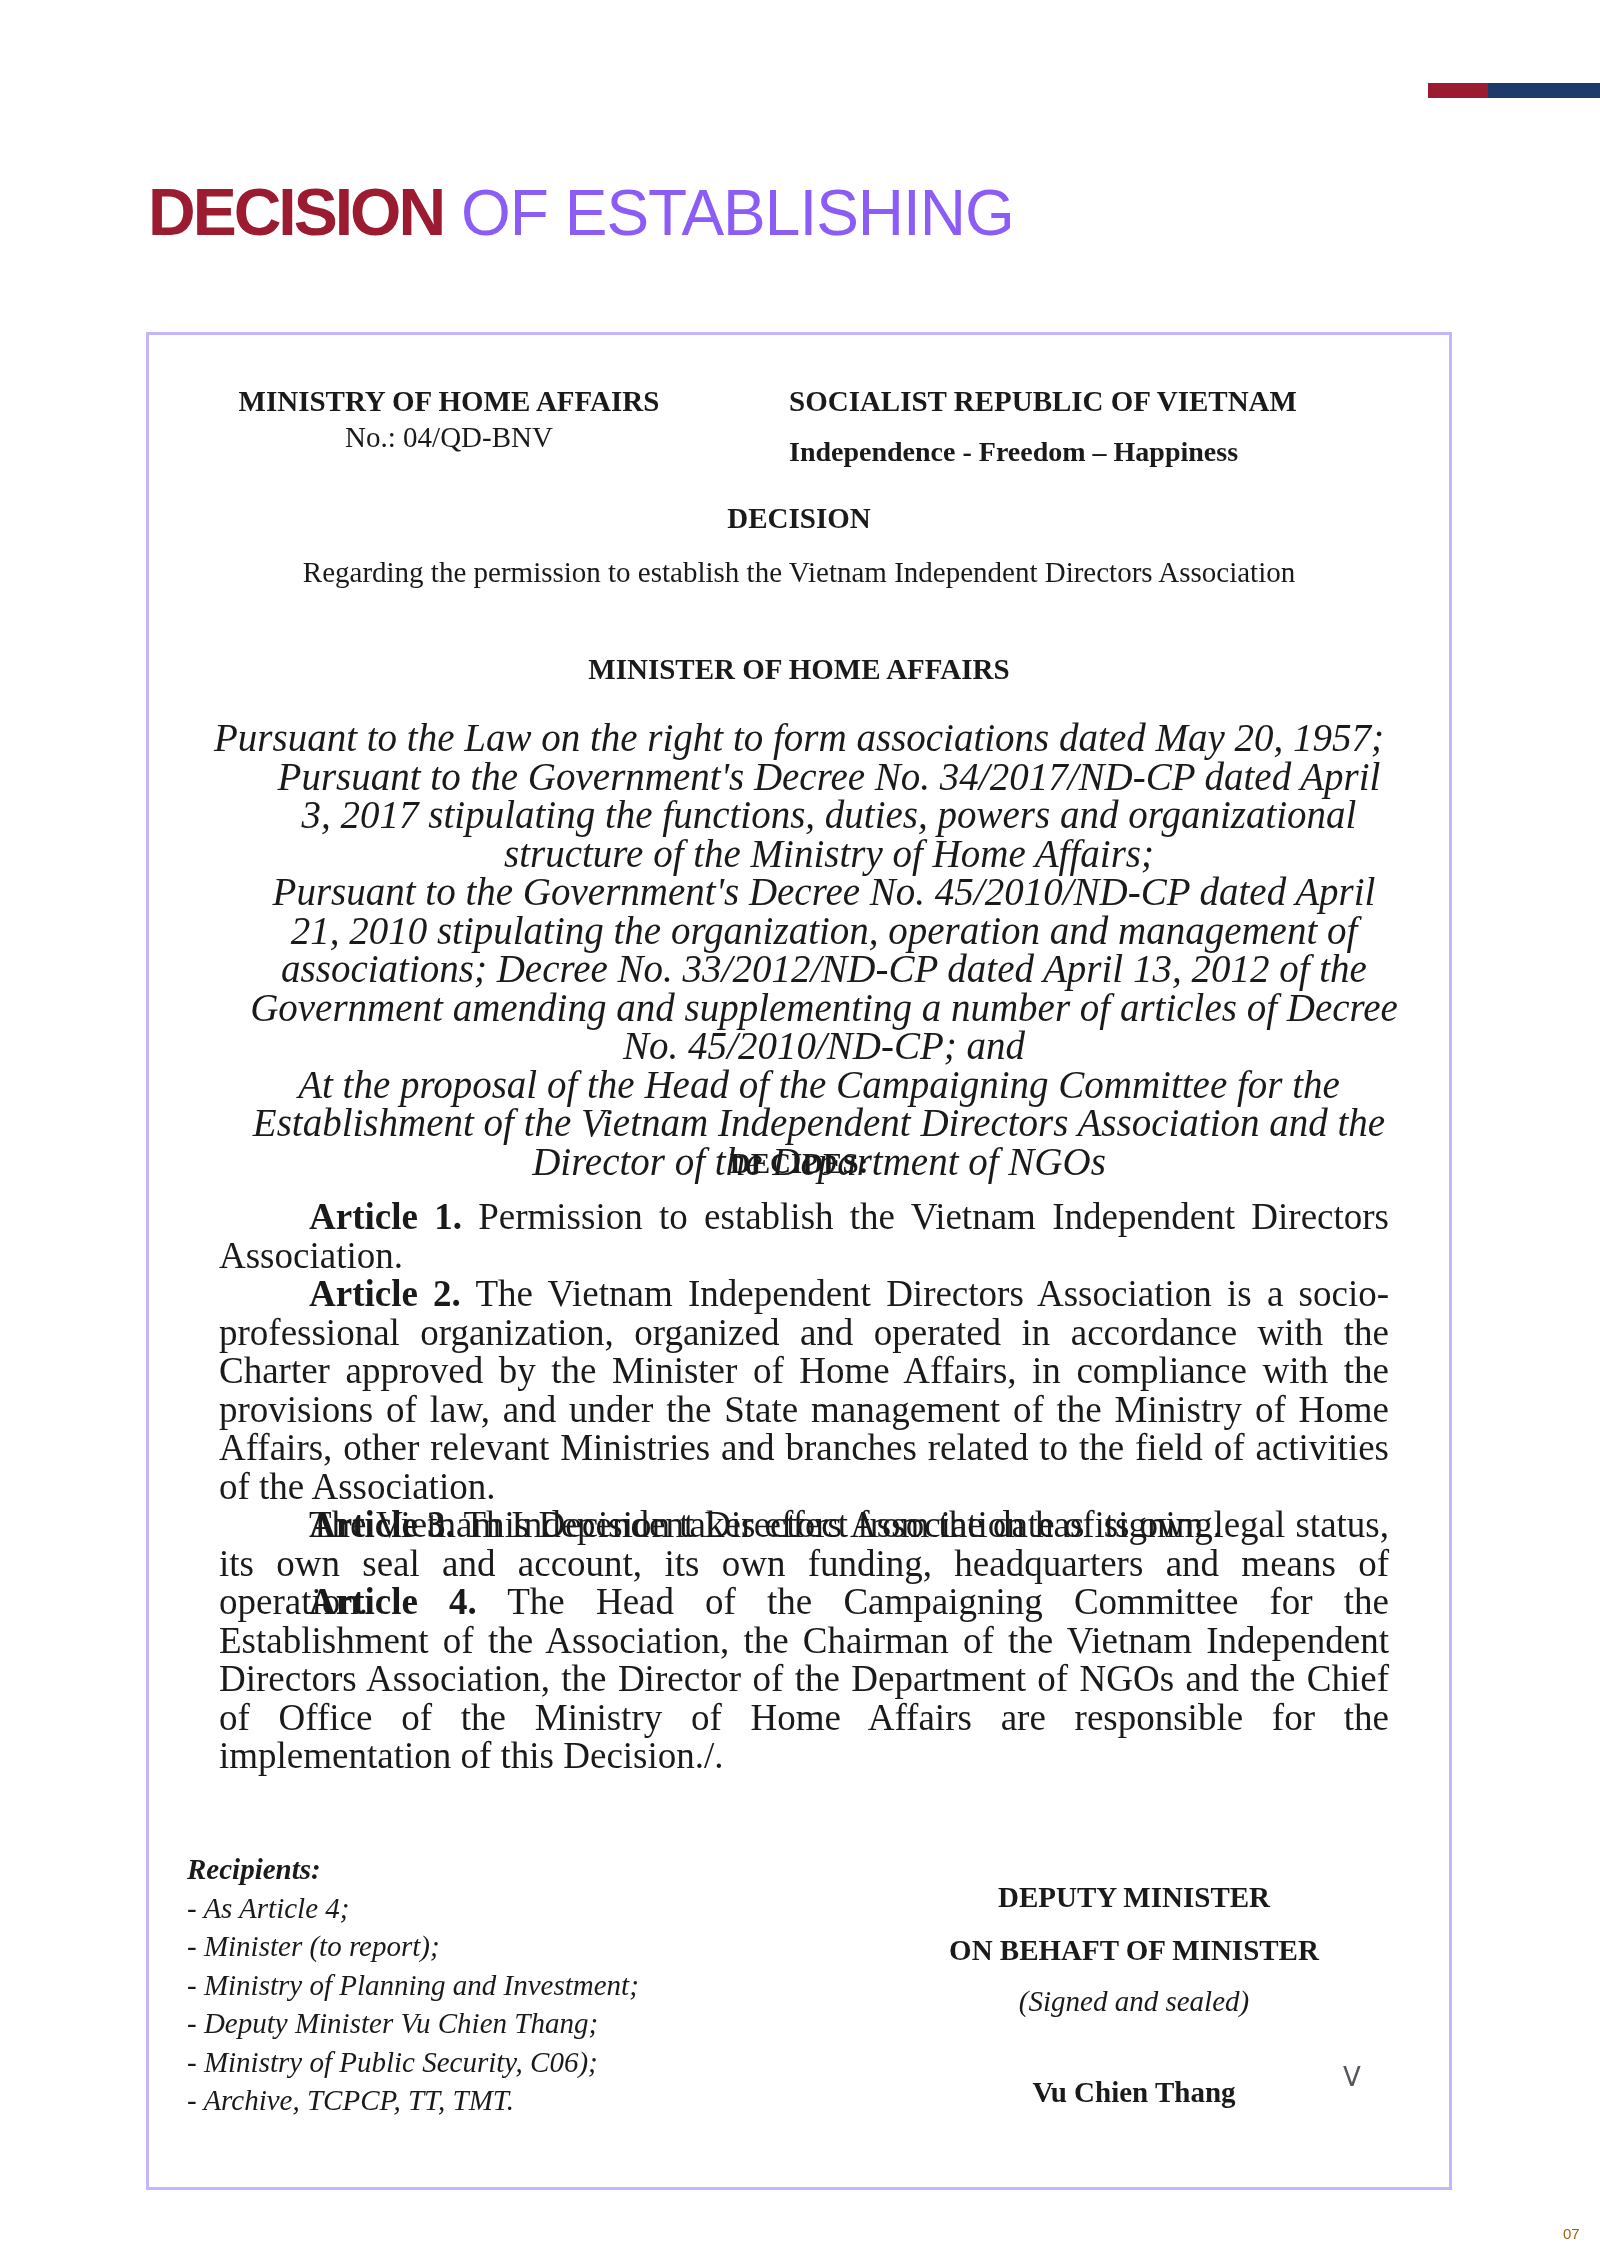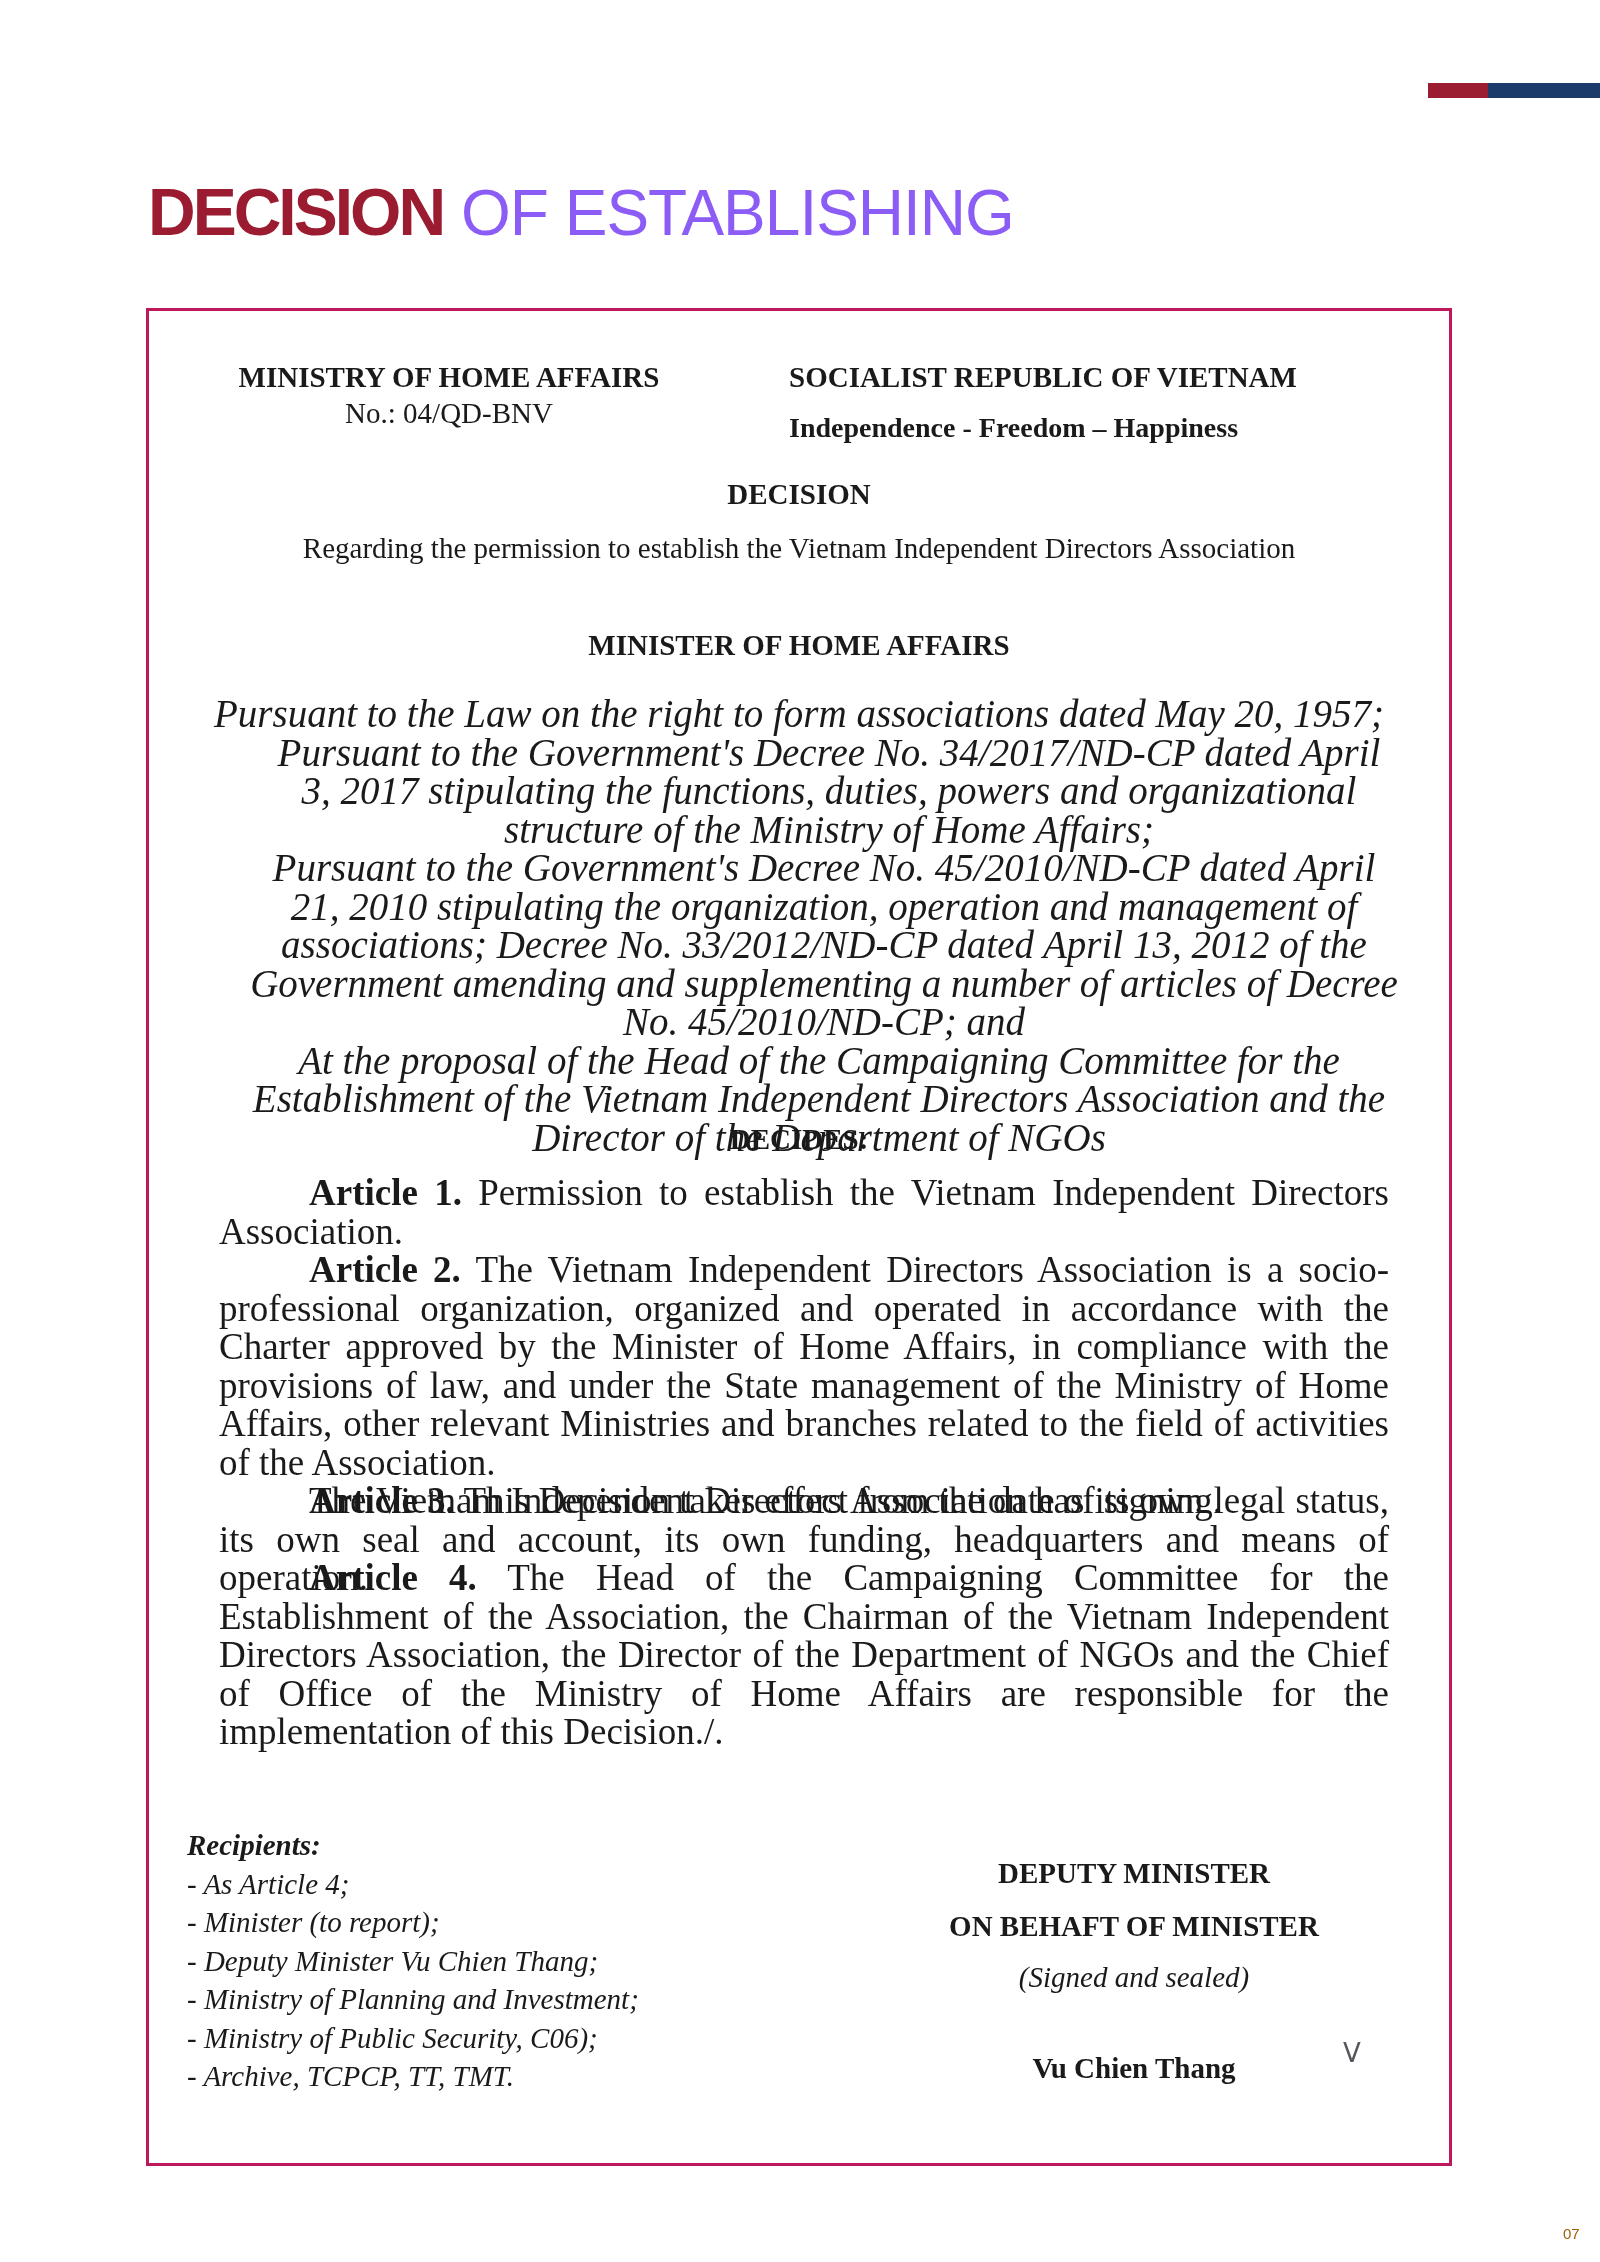--- a/index.html
+++ b/index.html
@@ -3,21 +3,21 @@
 <meta charset="utf-8">
 <style>
   html, body { margin: 0; padding: 0; background: #ffffff; }
   body { width: 1600px; height: 2262px; position: relative; overflow: hidden; }
   .accent-bar { position: absolute; top: 83px; left: 1428px; height: 15px; width: 172px; display: flex; }
   .accent-bar .red { width: 60px; background: #9b1c31; }
   .accent-bar .blue { flex: 1; background: #1c3b6b; }
   .page-title { position: absolute; left: 148px; top: 172px; font-family: "Liberation Sans", sans-serif; font-size: 66px; line-height: 80px; letter-spacing: -3px; white-space: nowrap; }
   .page-title .strong { color: #9b1c31; font-weight: bold; }
   .page-title .light { color: #8b5cf6; font-weight: normal; margin-left: 18px; letter-spacing: -1px; -webkit-text-stroke: 0; font-size: 64px; }
-  .doc-frame { position: absolute; left: 146px; top: 308px; width: 1300px; height: 1852px; border: 3px solid #be185d; box-sizing: content-box; }
+  .doc-frame { position: absolute; left: 146px; top: 332px; width: 1300px; height: 1852px; border: 3px solid #c4b5fd; box-sizing: content-box; }
   .doc { font-family: "Liberation Serif", serif; color: #1a1a1a; position: absolute; left: 0; top: 0; width: 100%; height: 100%; }
   .abs { position: absolute; white-space: nowrap; }
   .bold { font-weight: bold; }
   .ital { font-style: italic; }
   .center { text-align: center; }
   .hdr { font-size: 29px; }
   .preamble { position: absolute; left: 40px; width: 1220px; top: 384px; font-size: 39px; line-height: 38.5px; font-style: italic; text-align: center; }
   .preamble p { margin: 0; }
   .articles { position: absolute; left: 70px; width: 1170px; font-size: 37px; line-height: 38.5px; }
   .articles p { margin: 0; text-indent: 90px; text-align: justify; }
@@ -76,22 +76,22 @@
     </div>
 
     <div class="articles" style="top:1248px;">
       <p><span class="bold">Article 4.</span><span> The Head of the Campaigning Committee for the Establishment of the Association, the Chairman of the Vietnam Independent Directors Association, the Director of the Department of NGOs and the Chief of Office of the Ministry of Home Affairs are responsible for the implementation of this Decision./.</span></p>
     </div>
 
     <div class="recipients">
       <div class="bold">Recipients:</div>
       <div>- As Article 4;</div>
       <div>- Minister (to report);</div>
+      <div>- Ministry of Planning and Investment;</div>
       <div>- Deputy Minister Vu Chien Thang;</div>
-      <div>- Ministry of Planning and Investment;</div>
       <div>- Ministry of Public Security, C06);</div>
       <div>- Archive, TCPCP, TT, TMT.</div>
     </div>
 
     <div class="signature">
       <div class="bold" style="line-height:53px;">DEPUTY MINISTER</div>
       <div class="bold" style="line-height:53px;">ON BEHAFT OF MINISTER</div>
       <div class="ital" style="line-height:48px;">(Signed and sealed)</div>
       <div class="bold" style="margin-top:48px; line-height:38px;">Vu Chien Thang</div>
     </div>

